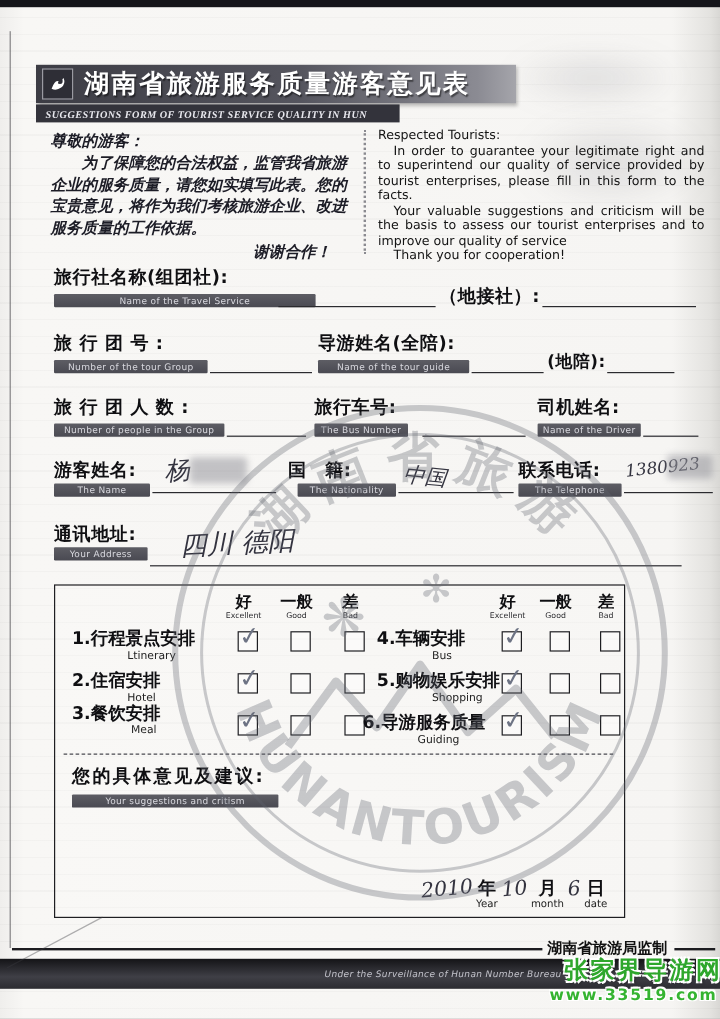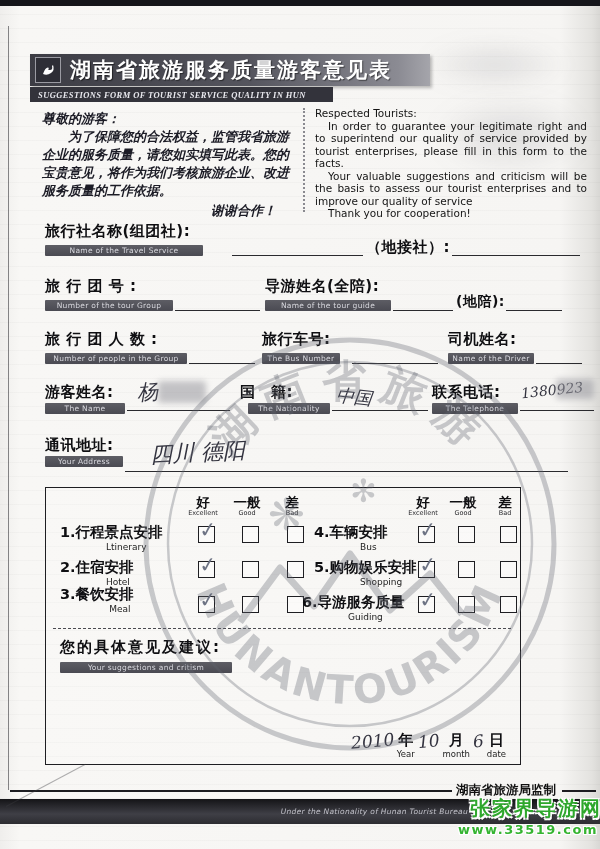--- a/index.html
+++ b/index.html
@@ -103,21 +103,21 @@
   </div>
   <div class="abs vdots"></div>
   <div class="abs introen">
     <p class="grt">Respected Tourists:</p>
     <p>In order to guarantee your legitimate right and to superintend our quality of service provided by tourist enterprises, please fill in this form to the facts.</p>
     <p>Your valuable suggestions and criticism will be the basis to assess our tourist enterprises and to improve our quality of service</p>
     <p>Thank you for cooperation!</p>
   </div>
 
   <div class="abs lbl" style="left:45px;top:222px;">旅行社名称(组团社):</div>
-  <div class="abs subbar" style="left:45px;top:245px;width:158px;">Name of the Travel Service</div>
+  <div class="abs subbar" style="left:45px;top:245px;width:218px;">Name of the Travel Service</div>
   <div class="abs wline" style="left:232px;top:255px;width:131px;"></div>
   <div class="abs lbl" style="left:366px;top:238px;">（地接社）:</div>
   <div class="abs wline" style="left:452px;top:255px;width:128px;"></div>
 
   <div class="abs lbl" style="left:45px;top:277px;">旅 行 团 号 :</div>
   <div class="abs subbar" style="left:45px;top:300px;width:128px;">Number of the tour Group</div>
   <div class="abs wline" style="left:175px;top:310px;width:85px;"></div>
   <div class="abs lbl" style="left:265px;top:277px;">导游姓名(全陪):</div>
   <div class="abs subbar" style="left:265px;top:300px;width:126px;">Name of the tour guide</div>
   <div class="abs wline" style="left:393px;top:310px;width:60px;"></div>
@@ -274,19 +274,19 @@
       </text>
       <text x="140" y="208" font-size="44">❋</text>
       <text x="222" y="180" font-size="32">✻</text>
     </g>
   </svg>
 
   <div class="abs fline" style="left:10px;top:790px;width:442px;"></div>
   <div class="abs supv" style="left:456px;top:782px;">湖南省旅游局监制</div>
   <div class="abs fline" style="left:562px;top:790px;width:34px;"></div>
   <div class="abs fbar">
-    <span>Under the Nationality of Hunan Tourist Bureau</span>
+    <span>Under the Surveillance of Hunan Number Bureau</span>
   </div>
   <div class="abs wm-site" style="left:448px;top:795px;z-index:60;margin-left:22px;">张家界导游网</div>
   <div class="abs wm-url" style="left:458px;top:822px;z-index:60;">www.33519.com</div>
   <div class="abs crease"></div>
 
 </div>
 
 </body></html>

